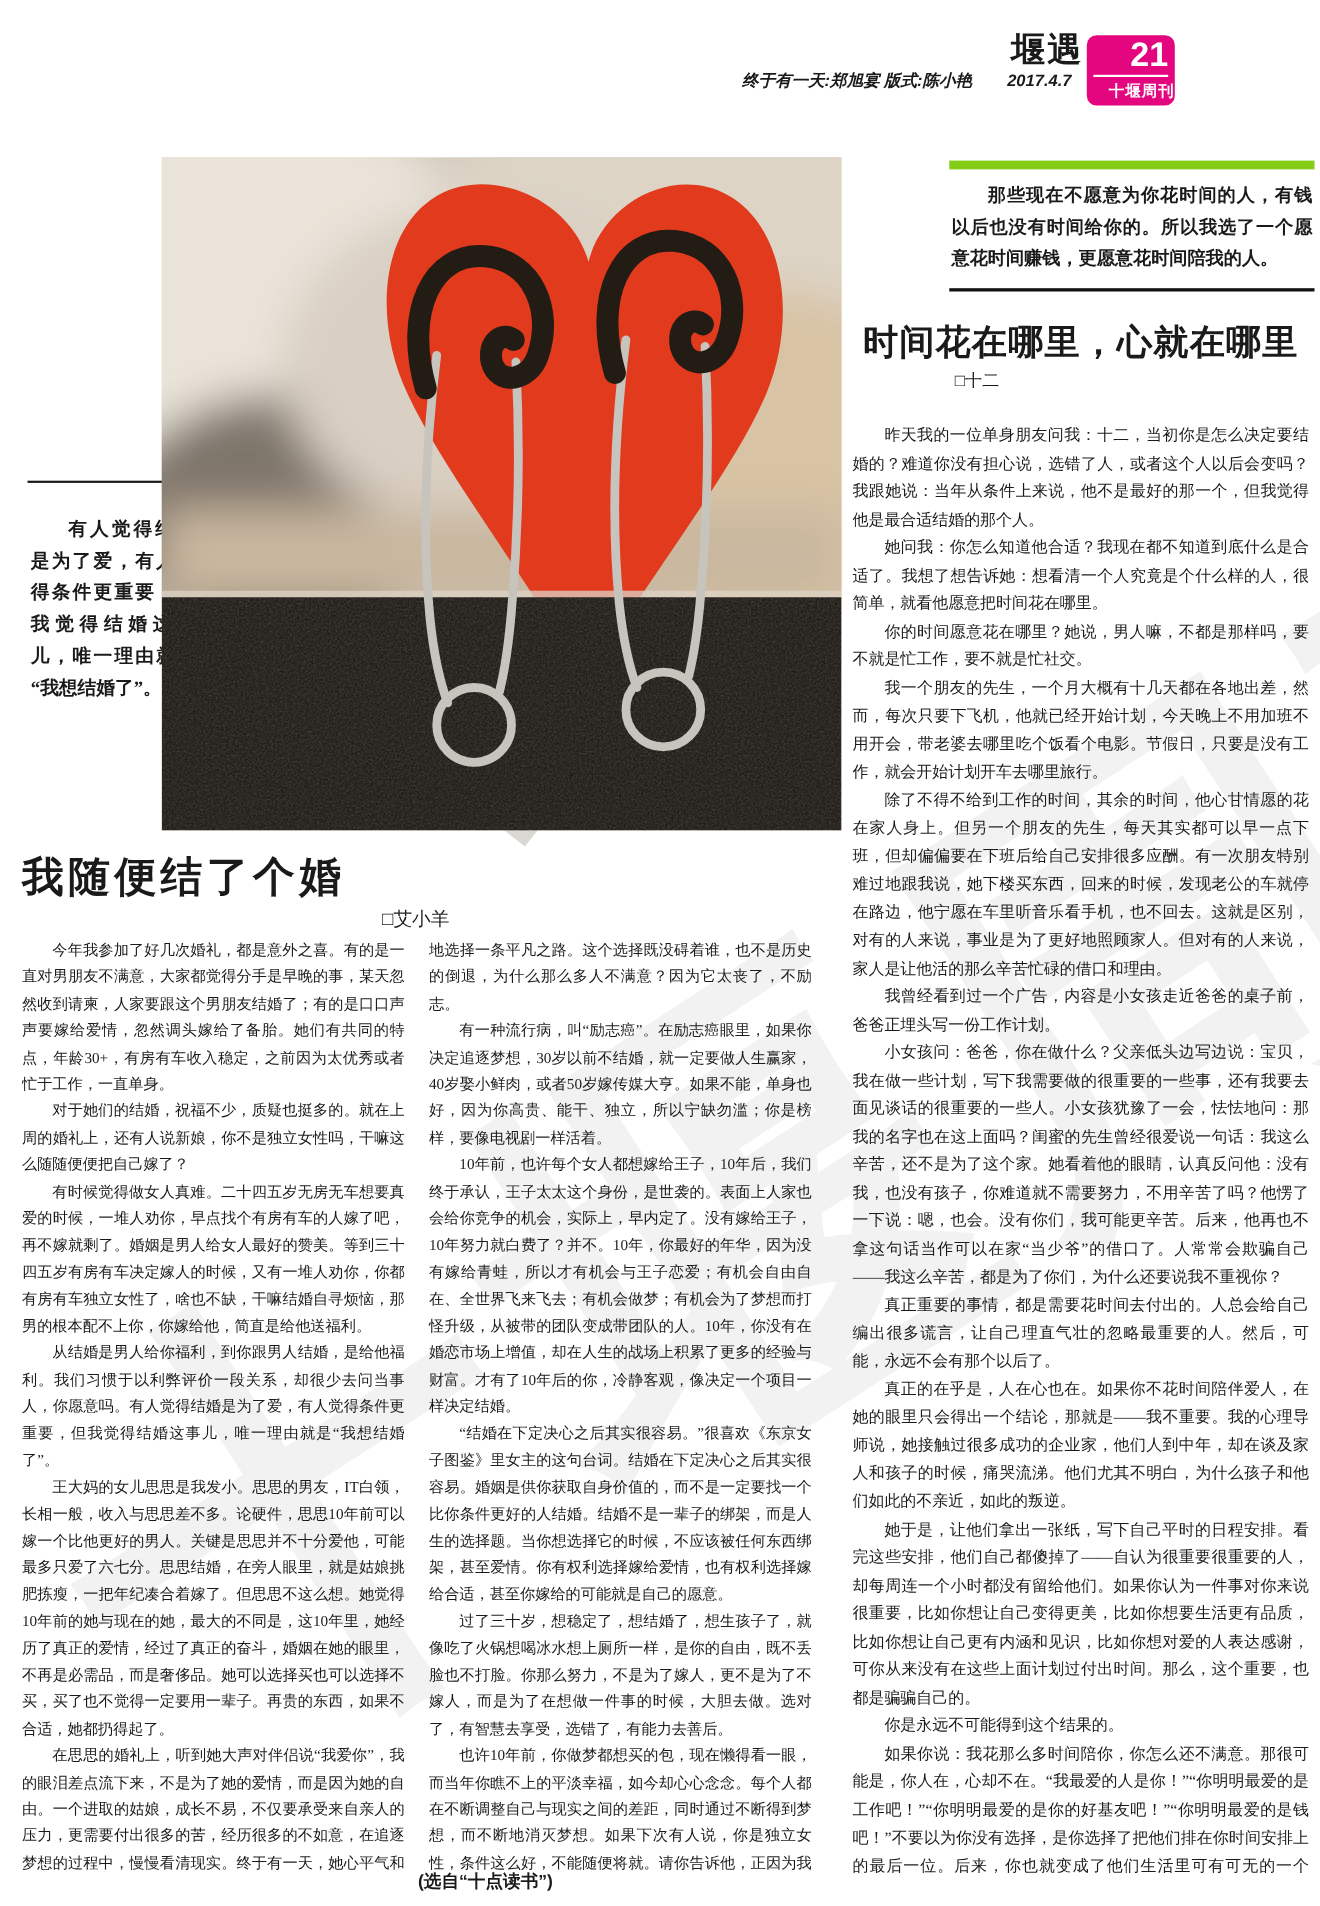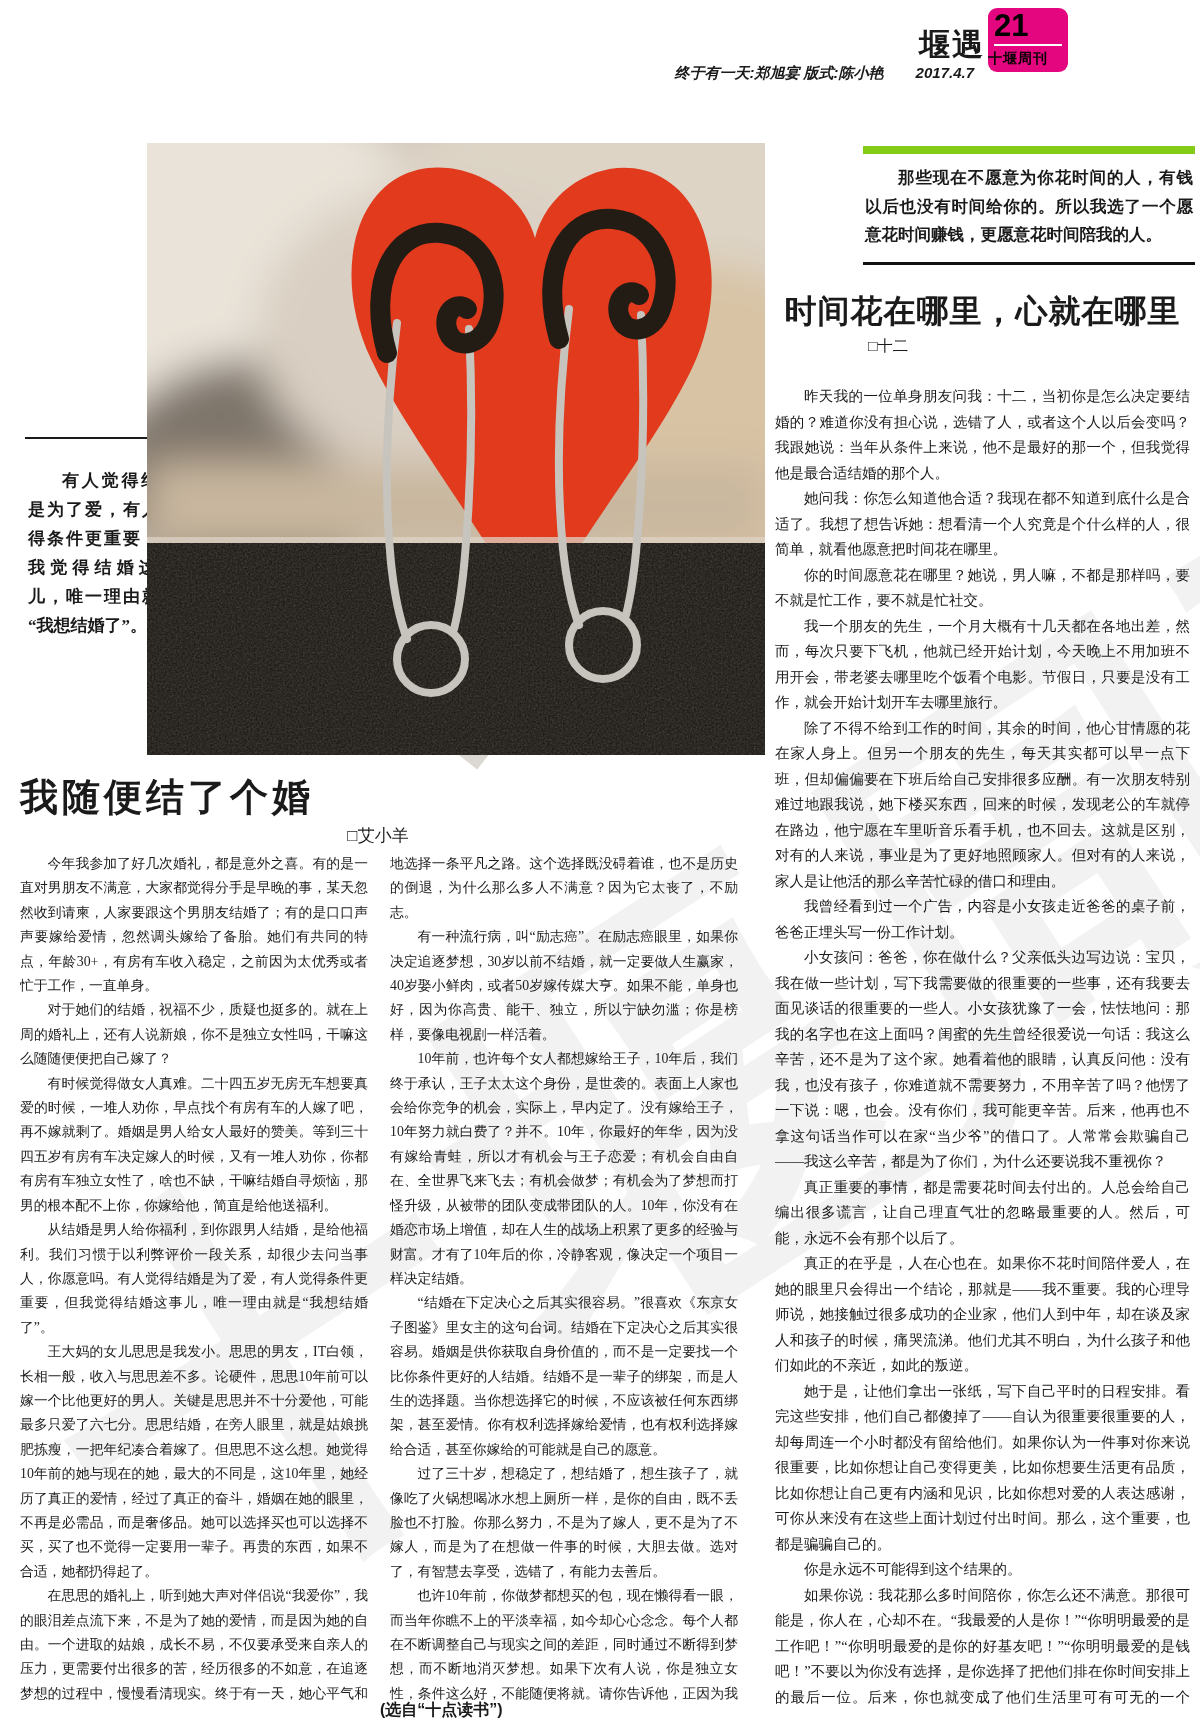--- a/index.html
+++ b/index.html
@@ -6,22 +6,22 @@
   body{width:1200px;height:1733px;position:relative;background:#ffffff;overflow:hidden;
        font-family:"Liberation Serif","DejaVu Serif",serif;color:#1a1a1a;}
   
   .wm-text{position:absolute;left:-60px;top:1250px;font-size:430px;font-weight:bold;
            color:#9a9a9a;opacity:0.12;transform:rotate(-33deg);transform-origin:0 0;
            white-space:nowrap;letter-spacing:30px;pointer-events:none;}
   .wm-logo{position:absolute;left:438px;top:500px;width:260px;height:300px;opacity:0.92;pointer-events:none;}
   
   .section-name{position:absolute;right:215px;top:24px;font-size:31px;font-weight:bold;
                 font-family:Liberation Sans, sans-serif;letter-spacing:2px;}
-  .page-badge{position:absolute;left:988px;top:8px;width:80px;height:64px;background:#e4067e;
-              border-radius:9px;color:#000000;text-align:left;
+  .page-badge{position:absolute;left:988px;top:32px;width:80px;height:64px;background:#e4067e;
+              border-radius:9px;color:#ffffff;text-align:right;
               font-family:"Liberation Sans","DejaVu Sans",sans-serif;}
   .page-badge .num{font-size:31px;font-weight:bold;line-height:36px;border-bottom:2px solid #fff;
                    margin:0 6px;}
   .page-badge .pub{font-size:14px;font-weight:bold;line-height:25px;letter-spacing:1px;}
   .credits{position:absolute;right:226px;top:64px;font-size:15px;font-weight:bold;font-style:italic;
            font-family:"Liberation Sans","DejaVu Sans",sans-serif;white-space:nowrap;}
   .credits .date{margin-left:32px;}
   
   .caption-rule{position:absolute;left:25px;top:437px;width:153px;height:2px;background:#1a1a1a;}
   .photo-caption{position:absolute;left:28px;top:466px;width:150px;font-size:17px;font-weight:bold;

